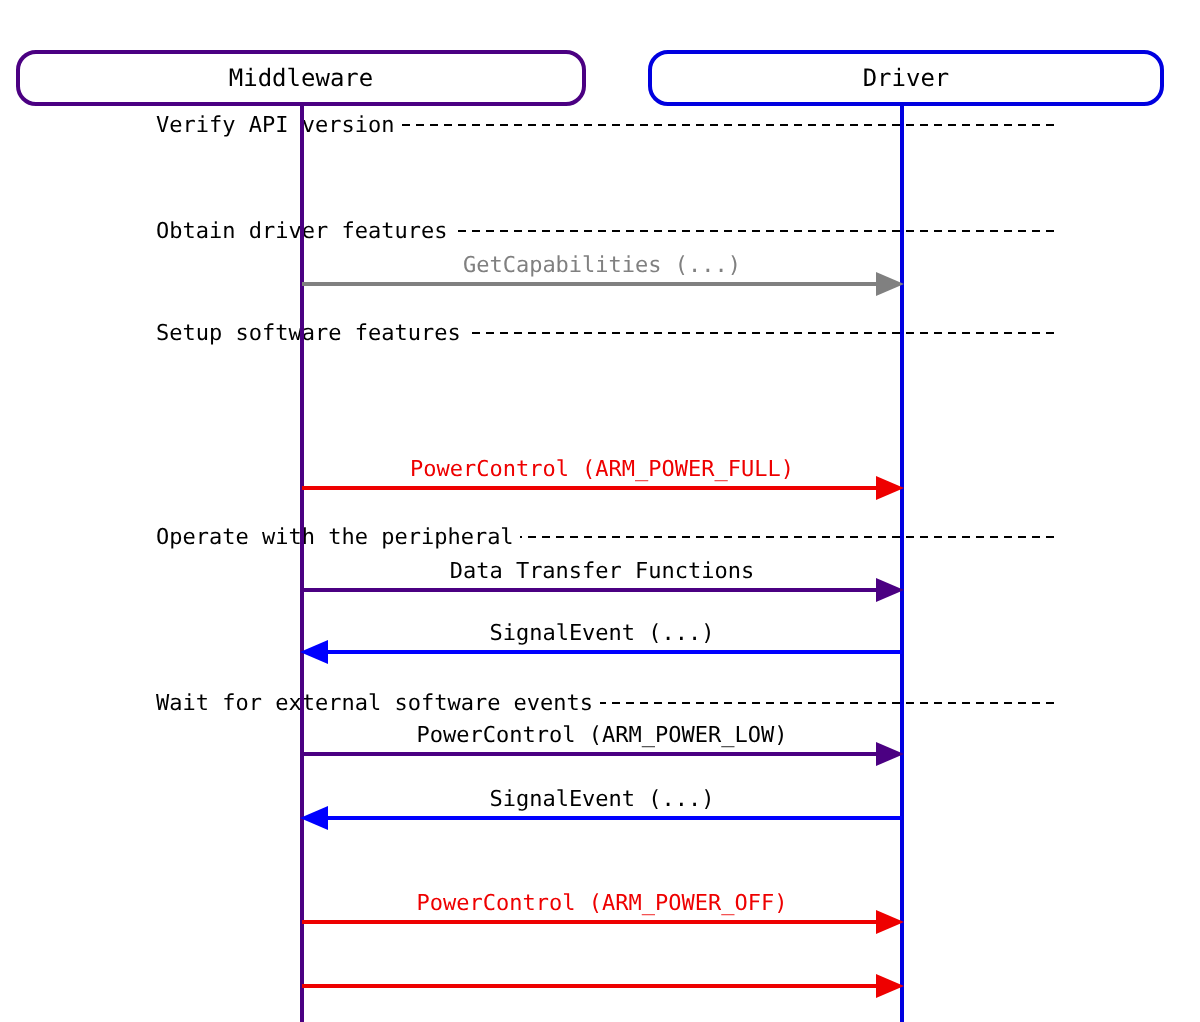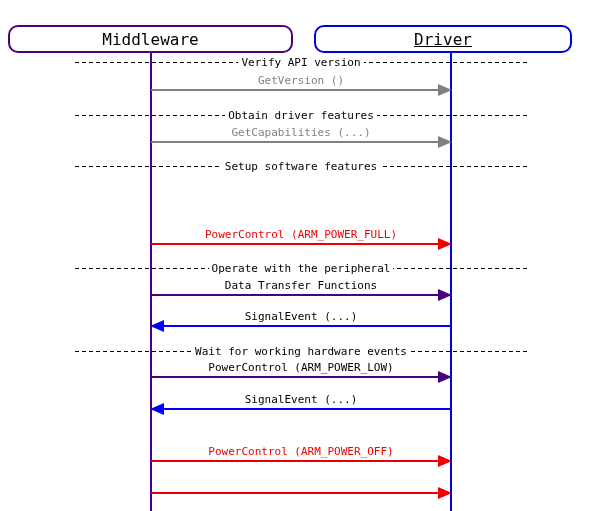--- a/index.html
+++ b/index.html
@@ -5,32 +5,32 @@
   html,body{margin:0;padding:0;background:#fff;}
   .canvas{
     position:relative;width:600px;height:511px;background:#ffffff;overflow:hidden;
     font-family:"DejaVu Sans Mono","Liberation Mono",monospace;color:#000;
   }
   
   .pbox{
     position:absolute;top:25px;height:28px;box-sizing:border-box;
     border:2px solid;border-radius:10px;background:#fff;z-index:4;
     display:flex;align-items:center;justify-content:center;
-    font-size:16px;color:#000;
+    font-size:12px;color:#000;
   }
   .pbox.mw{left:8px;width:285px;border-color:#4B0082;}
-  .pbox.dr{left:314px;width:258px;border-color:#0000E0;text-decoration:underline;}
+  .pbox.dr{left:324px;width:258px;border-color:#0000E0;}
   
   .lifeline{position:absolute;top:53px;width:2px;height:458px;z-index:2;}
   .lifeline.mw{left:150px;background:#4B0082;}
   .lifeline.dr{left:450px;background:#0000E0;}
   
   .sep{
     position:absolute;left:75px;width:452px;height:15px;z-index:1;
-    display:flex;align-items:center;justify-content:center;
+    display:flex;align-items:center;
     background-image:repeating-linear-gradient(to right,#000 0 4px,transparent 4px 7px);
     background-size:100% 1px;background-position:0 7px;background-repeat:no-repeat;
   }
   .sep span{background:#fff;padding:0 3px;font-size:11px;line-height:13px;color:#000;}
   
   .msg{position:absolute;left:151px;width:300px;height:17px;z-index:3;}
   .mlabel{position:absolute;left:0;right:0;bottom:4px;text-align:center;font-size:11px;line-height:12px;}
   .lbl-gray{color:#808080;}
   .lbl-red{color:#EE0000;}
   .lbl-black{color:#000000;}
@@ -66,29 +66,23 @@
   <div class="sep" style="top:108px">
       <span>Obtain driver features</span>
     </div>
   <div class="sep" style="top:159px">
       <span>Setup software features</span>
     </div>
   <div class="sep" style="top:261px">
       <span>Operate with the peripheral</span>
     </div>
   <div class="sep" style="top:344px">
-      <span>Wait for working hardware events</span>
+      <span>Wait for external software events</span>
     </div>
 
-  <div class="msg" style="top:74px">
-    <div class="mlabel lbl-gray">GetVersion ()</div>
-    <div class="aline r c-gray">
-        <i class="head"></i>
-      </div>
-  </div>
 
   <div class="msg" style="top:126px">
     <div class="mlabel lbl-gray">GetCapabilities (...)</div>
     <div class="aline r c-gray">
         <i class="head"></i>
       </div>
   </div>
 
 
   <div class="msg" style="top:228px">

